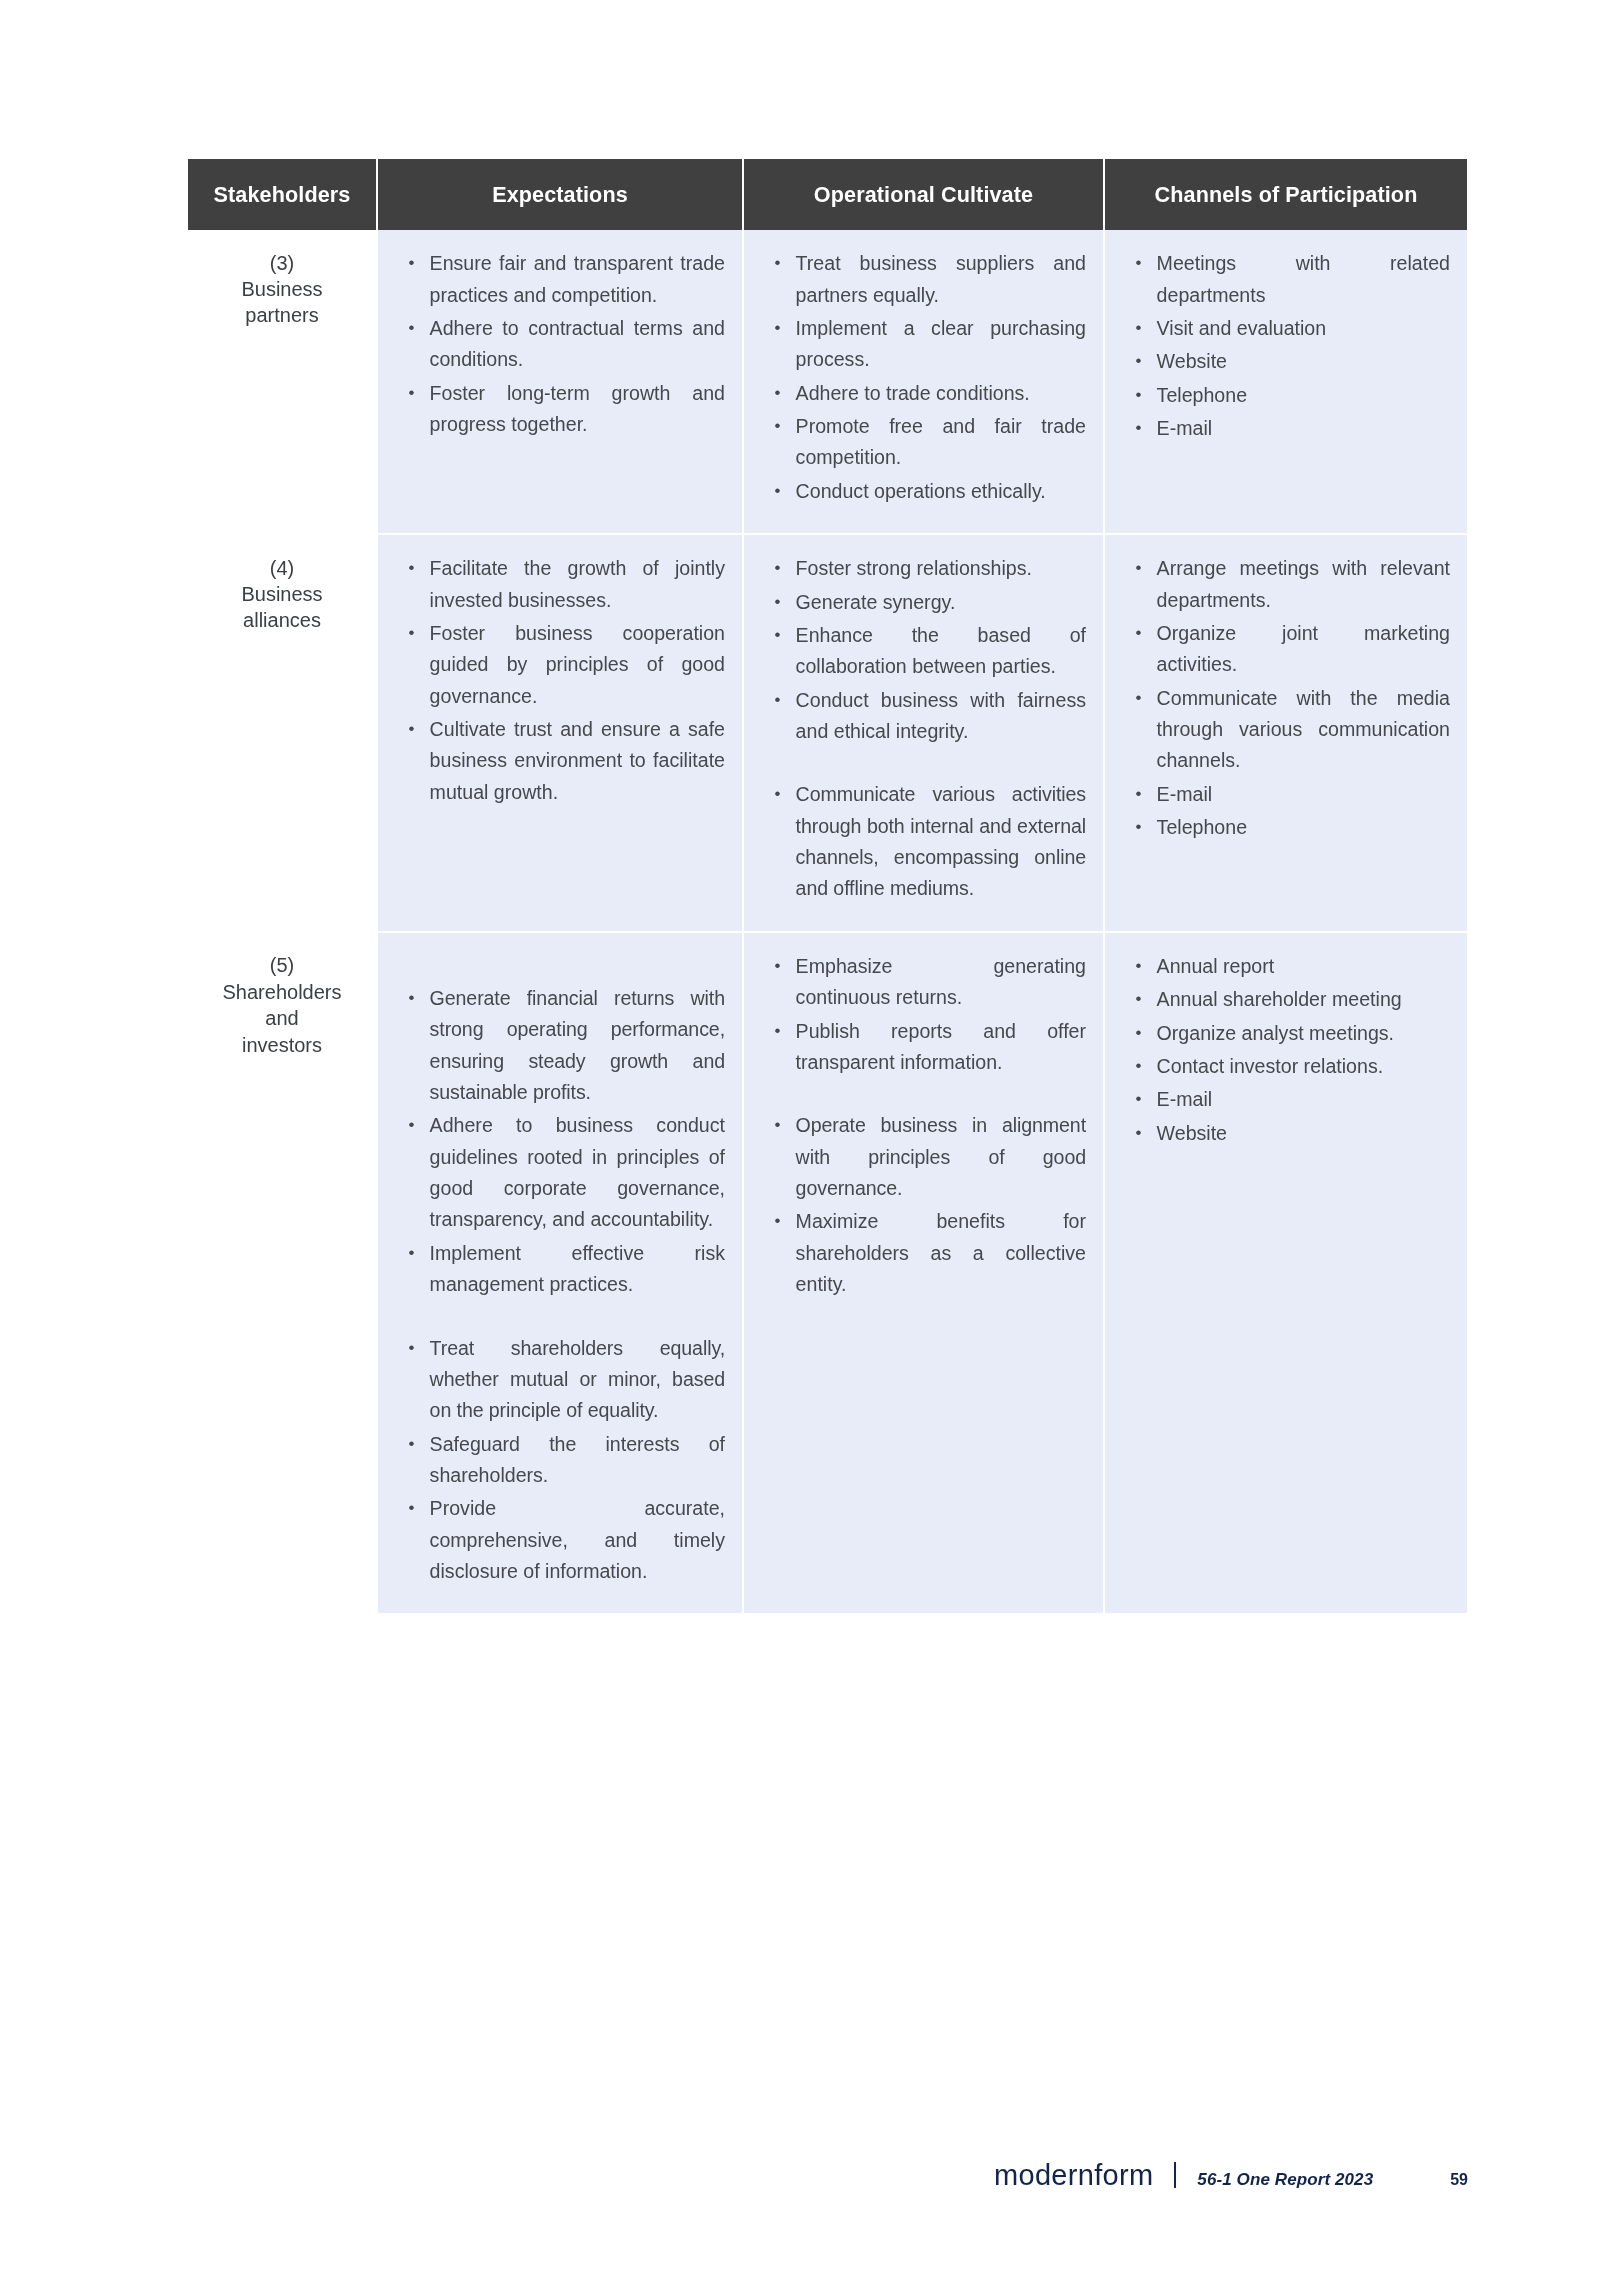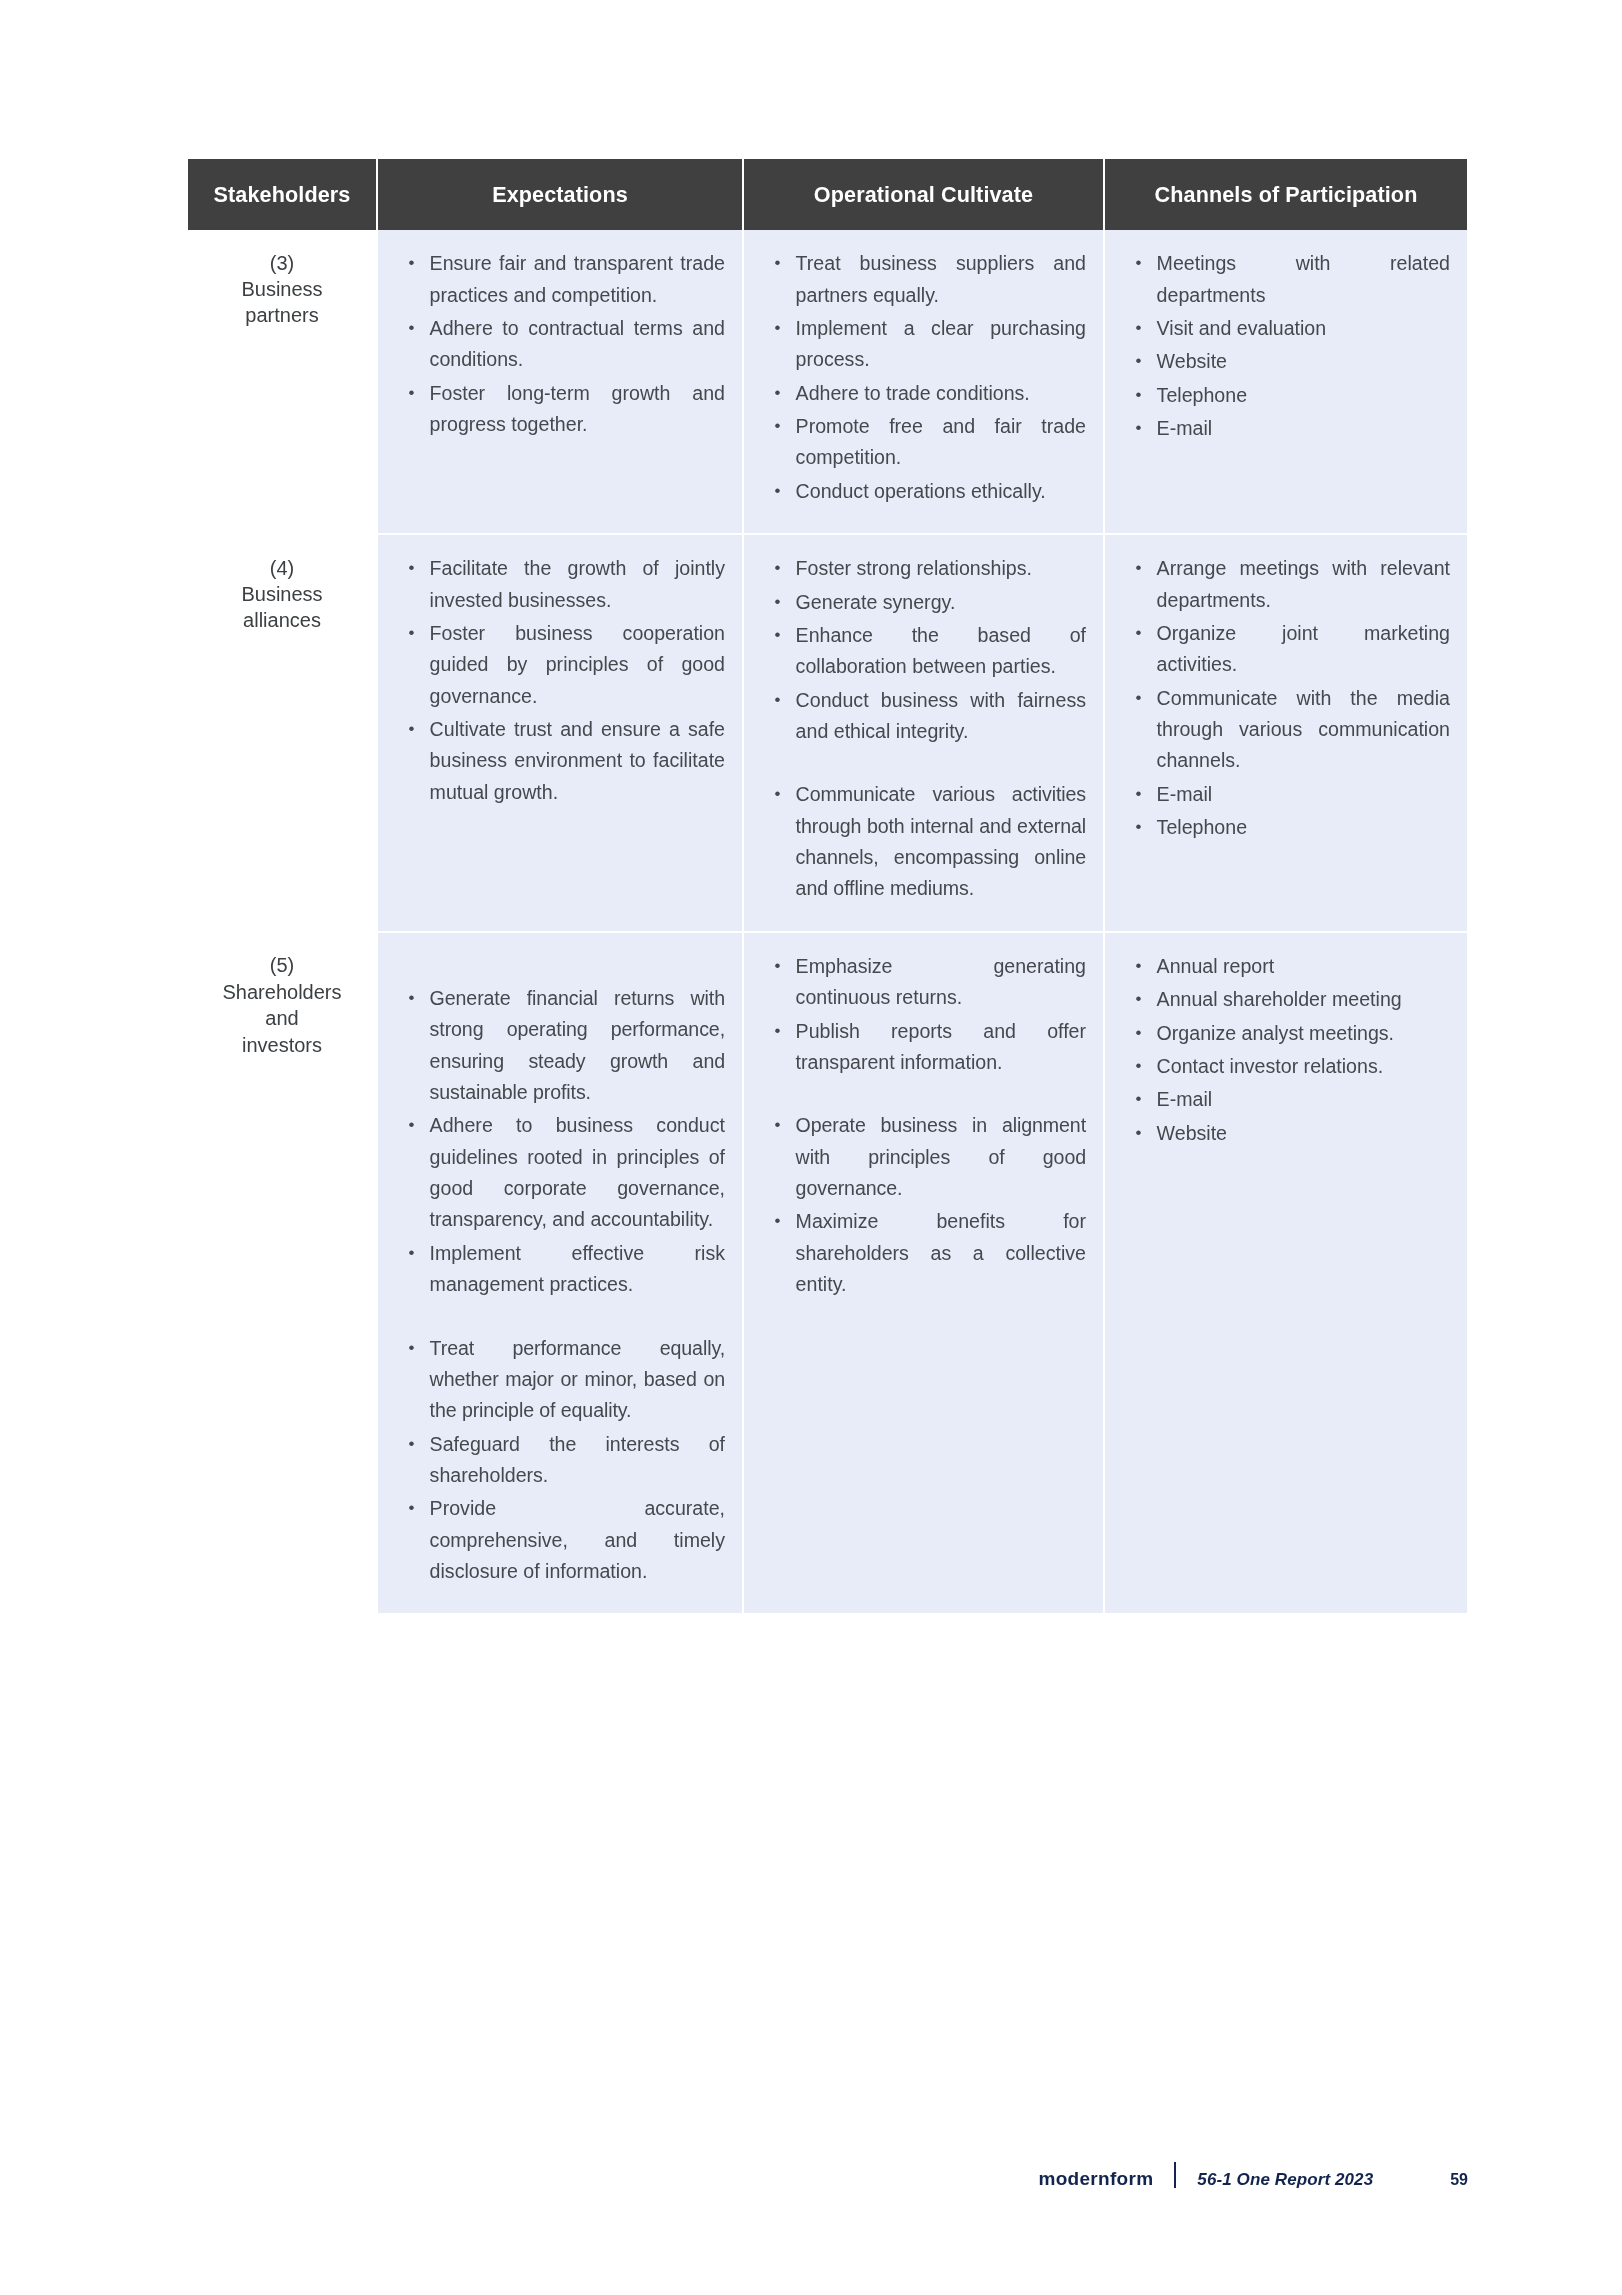--- a/index.html
+++ b/index.html
@@ -117,22 +117,22 @@
   }
   .footer-inner {
     position: absolute;
     right: 155px;
     top: 0;
     display: flex;
     align-items: baseline;
     gap: 0;
   }
   .brand {
-    font-size: 19px;
-    font-weight: 700;
+    font-size: 29px;
+    font-weight: 400;
     color: #13254e;
     letter-spacing: 0.3px;
   }
   .divider-bar {
     display: inline-block;
     width: 2px;
     height: 26px;
     background: #13254e;
     margin: 0 21px;
     position: relative;
@@ -246,21 +246,21 @@
             <span class="stake-num">(5)</span>
             <span class="stake-name">Shareholders</span>
             <span class="stake-name">and</span>
             <span class="stake-name">investors</span>
           </td>
           <td>
             <ul class="blist">
               <li class="tight">Generate financial returns with strong operating performance, ensuring steady growth and sustainable profits.</li>
               <li>Adhere to business conduct guidelines rooted in principles of good corporate governance, transparency, and accountability.</li>
               <li>Implement effective risk management practices.</li>
-              <li class="tight">Treat performance equally, whether major or minor, based on the principle of equality.</li>
+              <li class="tight">Treat shareholders equally, whether mutual or minor, based on the principle of equality.</li>
               <li>Safeguard the interests of shareholders.</li>
               <li>Provide accurate, comprehensive, and timely disclosure of information.</li>
             </ul>
           </td>
           <td>
             <ul class="blist">
               <li>Emphasize generating continuous returns.</li>
               <li>Publish reports and offer transparent information.</li>
               <li class="tight">Operate business in alignment with principles of good governance.</li>
               <li>Maximize benefits for shareholders as a collective entity.</li>

